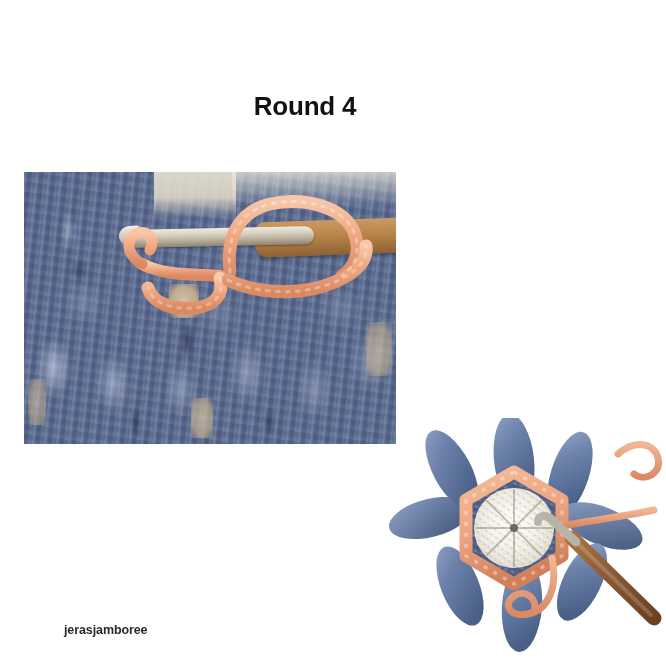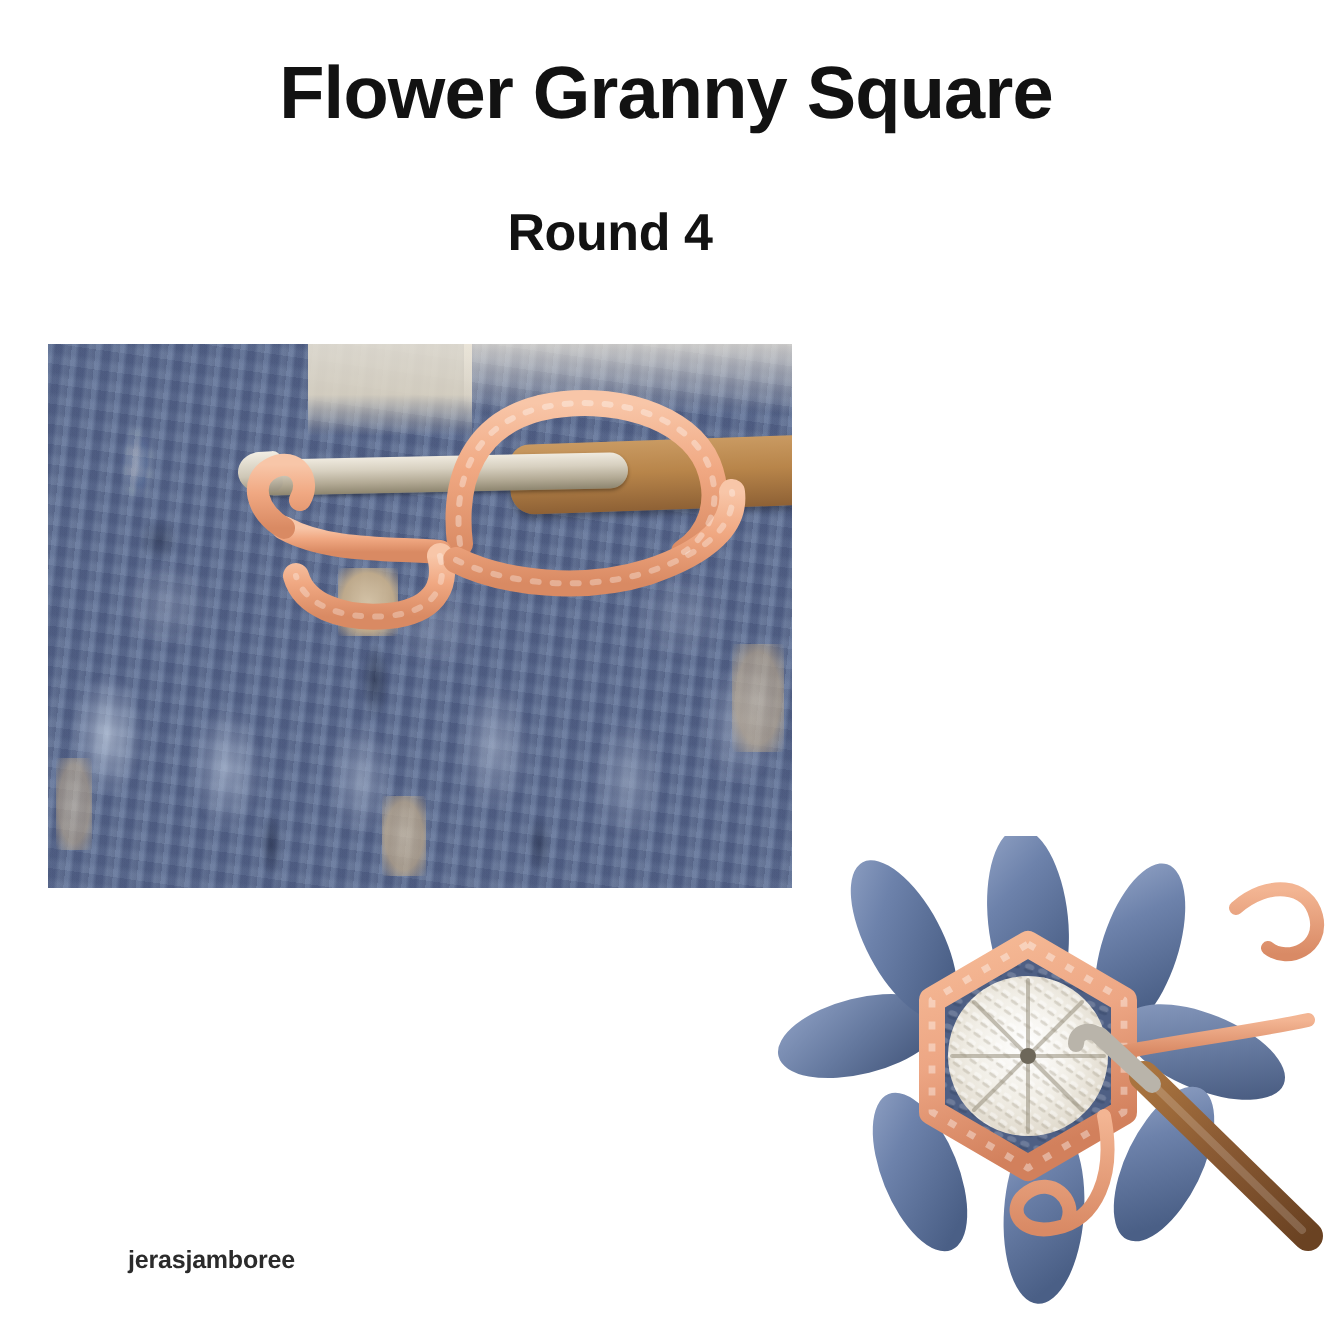--- a/index.html
+++ b/index.html
@@ -30,21 +30,21 @@
     text-align: center;
     font-size: 37px;
     font-weight: 700;
     letter-spacing: -0.4px;
     color: #121212;
     line-height: 1.15;
   }
   .subtitle {
     position: absolute;
     left: 0;
-    top: 102px;
+    top: 92px;
     width: 610px;
     text-align: center;
     font-size: 26px;
     font-weight: 700;
     letter-spacing: -0.2px;
     color: #121212;
     line-height: 1.15;
   }
 
   
@@ -207,21 +207,20 @@
   }
 
   
   .nosel { user-select: none; }
 </style>
 </head>
 <body>
 
 <div id="page">
 
-  <div class="title nosel">Flower Granny Square</div>
 
   <div class="subtitle nosel">Round 4</div>
 
   <div class="photo">
     <div class="photo-inner"></div>
     <div class="photo-stitches"></div>
     <div class="photo-lumps"></div>
     <div class="photo-gaps"></div>
 
     <div class="photo-topstrip"></div>

